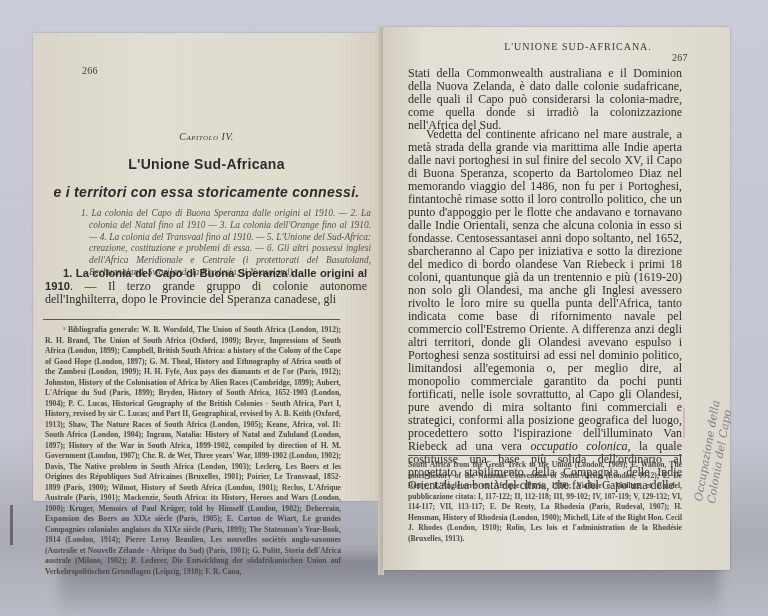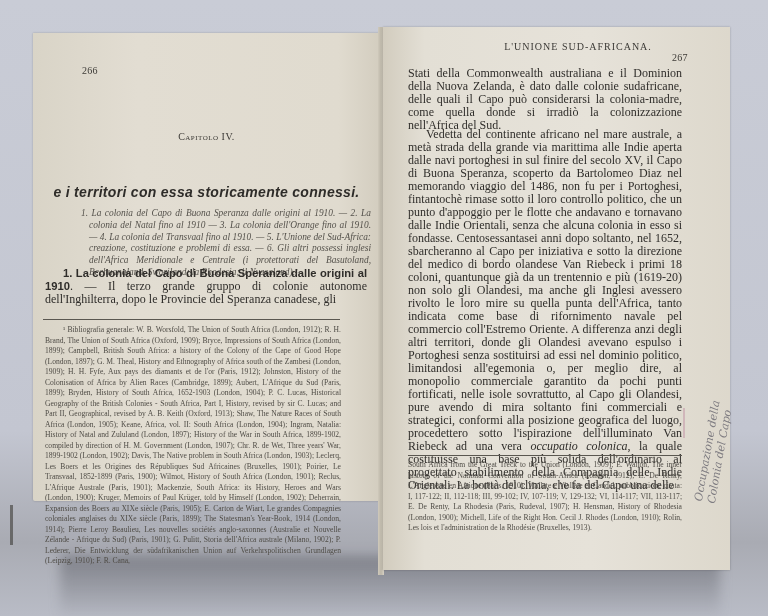--- a/index.html
+++ b/index.html
@@ -32,21 +32,21 @@
     position:absolute; left:378px; top:27px; width:6px; height:548px;
     background: linear-gradient(90deg, #cfc9bb, #bdb7a9, #d6d0c3);
   }
   .pnum { position:absolute; font-size:10px; letter-spacing:0.3px; }
   .running-head {
     position:absolute; left:44px; top:14px; width:250px; text-align:center;
     font-size:10px; letter-spacing:1px; font-variant: small-caps; text-transform: uppercase;
   }
   .chapter {
     position:absolute; left:0; width:100%; text-align:center;
-    font-size:10px; font-variant: small-caps; letter-spacing:0.5px;
+    font-size:10px; font-variant: small-caps; letter-spacing:0.5px;font-style:italic;
   }
   .title {
     position:absolute; left:0; width:100%; text-align:center;
     font-family: "Liberation Sans", "DejaVu Sans", sans-serif;
     font-weight:bold; font-size:14px; line-height:19px; color:#2e2c29;
     letter-spacing:0.3px;
   }
   .summary {
     position:absolute; left:48px; width:282px;
     font-style:italic; font-size:9.4px; line-height:11.8px; color:#54514b;
@@ -54,21 +54,21 @@
   }
   .body {
     position:absolute; font-size:12px; line-height:13px; color:#2f2d2a; text-align:justify;
   }
   .bold-sans {
     font-family: "Liberation Sans", "DejaVu Sans", sans-serif;
     font-weight:bold; font-size:11.2px;
   }
   .rule { position:absolute; height:1px; background:#5a5750; }
   .footnote {
-    position:absolute; font-size:7.6px; line-height:10.5px; color:#4e4b45; text-align:justify;
+    position:absolute; font-size:7.6px; line-height:10.5px; color:#4e4b45; text-align:justify;font-weight:bold;
   }
   .para-indent { text-indent:18px; }
   .handwriting {
     position:absolute; left:728px; top:350px; width:60px; height:150px;
     font-family: "DejaVu Serif", serif; font-style:italic;
     color:#6e6c74; font-size:11px; line-height:13px;
     transform: rotate(-80deg); transform-origin: left top;
     white-space:nowrap; opacity:0.85;
   }
   .pink-mark {
@@ -81,20 +81,21 @@
 <body>
 
 <div class="shadow"></div>
 <div class="edge-dark"></div>
 
 <div class="page left">
   <div class="pnum" style="left:49px; top:32px;">266</div>
 
   <div class="chapter" style="top:98px;">Capitolo IV.</div>
 
+  <div class="title" style="top:122px;">L'Unione Sud-Africana</div>
   <div class="title" style="top:150px;font-style:italic;">e i territori con essa storicamente connessi.</div>
 
   <div class="summary" style="top:140px; top:142px; top:144px; top:145px; top:146px; top:147px; top:148px; top:149px; top:150px; top:151px; top:152px; top:153px; top:154px; top:155px; top:156px; top:157px; top:158px; top:159px; top:160px; top:161px; top:162px; top:163px; top:164px; top:165px; top:166px; top:167px; top:168px; top:169px; top:170px; top:171px; top:172px; top:173px; top:174px; top:175px;">1. La colonia del Capo di Buona Speranza dalle origini al 1910. — 2. La colonia del Natal fino al 1910 — 3. La colonia dell'Orange fino al 1910. — 4. La colonia del Transvaal fino al 1910. — 5. L'Unione del Sud-Africa: creazione, costituzione e problemi di essa. — 6. Gli altri possessi inglesi dell'Africa Meridionale e Centrale (i protettorati del Basutoland, Bechuanaland, Swaziland; la Rhodesia; il Nyasaland).¹</div>
 
   <div class="body para-indent" style="left:12px; top:234px; width:322px;"><span class="bold-sans">1. La colonia del Capo di Buona Speranza dalle origini al 1910</span><span>. — Il terzo grande gruppo di colonie autonome dell'Inghilterra, dopo le Provincie del Speranza canadese, gli</span></div>
 
   <div class="rule" style="left:10px; top:286px; width:297px;"></div>
 
   <div class="footnote para-indent" style="left:12px; top:292px; width:296px;">¹ Bibliografia generale: W. B. Worsfold, The Union of South Africa (London, 1912); R. H. Brand, The Union of South Africa (Oxford, 1909); Bryce, Impressions of South Africa (London, 1899); Campbell, British South Africa: a history of the Colony of the Cape of Good Hope (London, 1897); G. M. Theal, History and Ethnography of Africa south of the Zambesi (London, 1909); H. H. Fyfe, Aux pays des diamants et de l'or (Paris, 1912); Johnston, History of the Colonisation of Africa by Alien Races (Cambridge, 1899); Aubert, L'Afrique du Sud (Paris, 1899); Bryden, History of South Africa, 1652-1903 (London, 1904); P. C. Lucas, Historical Geography of the British Colonies - South Africa, Part I, History, revised by sir C. Lucas; and Part II, Geographical, revised by A. B. Keith (Oxford, 1913); Shaw, The Nature Races of South Africa (London, 1905); Keane, Africa, vol. II: South Africa (London, 1904); Ingram, Natalia: History of Natal and Zululand (London, 1897); History of the War in South Africa, 1899-1902, compiled by direction of H. M. Government (London, 1907); Chr. R. de Wet, Three years' War, 1899-1902 (London, 1902); Davis, The Native problem in South Africa (London, 1903); Leclerq, Les Boers et les Origines des Républiques Sud Africaines (Bruxelles, 1901); Poirier, Le Transvaal, 1852-1899 (Paris, 1900); Wilmot, History of South Africa (London, 1901); Reclus, L'Afrique Australe (Paris, 1901); Mackenzie, South Africa: its History, Heroes and Wars (London, 1900); Kruger, Memoirs of Paul Krüger, told by Himself (London, 1902); Deherrain, Expansion des Boers au XIXe siècle (Paris, 1905); E. Carton de Wiart, Le grandes Compagnies coloniales anglaises du XIXe siècle (Paris, 1899); The Statesman's Year-Book, 1914 (London, 1914); Pierre Leroy Beaulieu, Les nouvelles sociétés anglo-saxonnes (Australie et Nouvelle Zélande - Afrique du Sud) (Paris, 1901); G. Pulitt, Storia dell'Africa australe (Milano, 1902); P. Lederer, Die Entwicklung der südafrikanischen Union auf Verkehrspolitischen Grundlagen (Leipzig, 1910); F. R. Cana,</div>
 </div>

